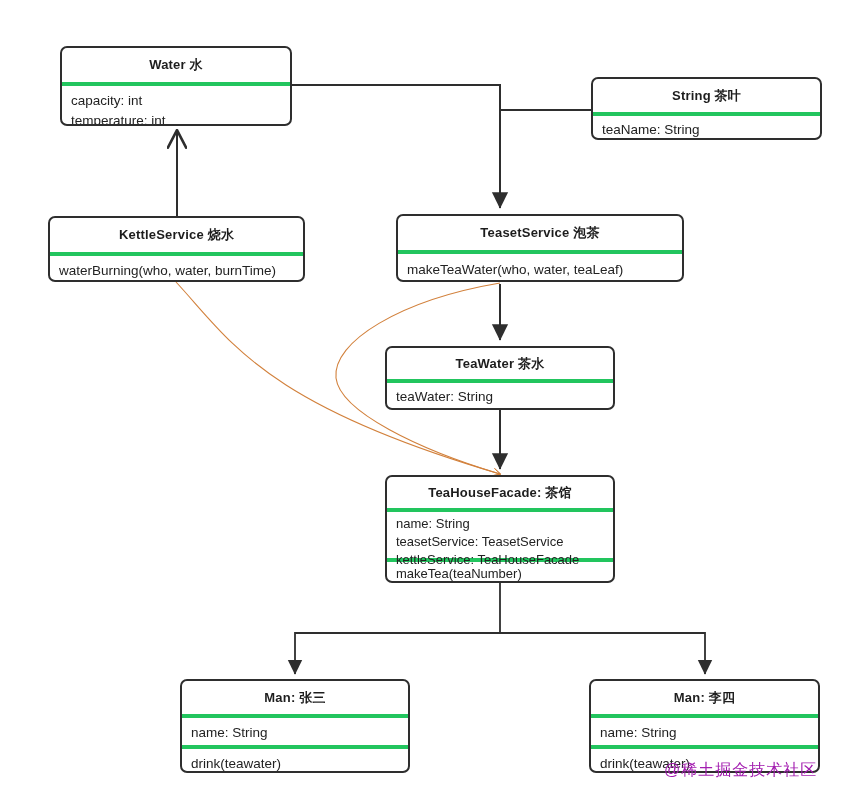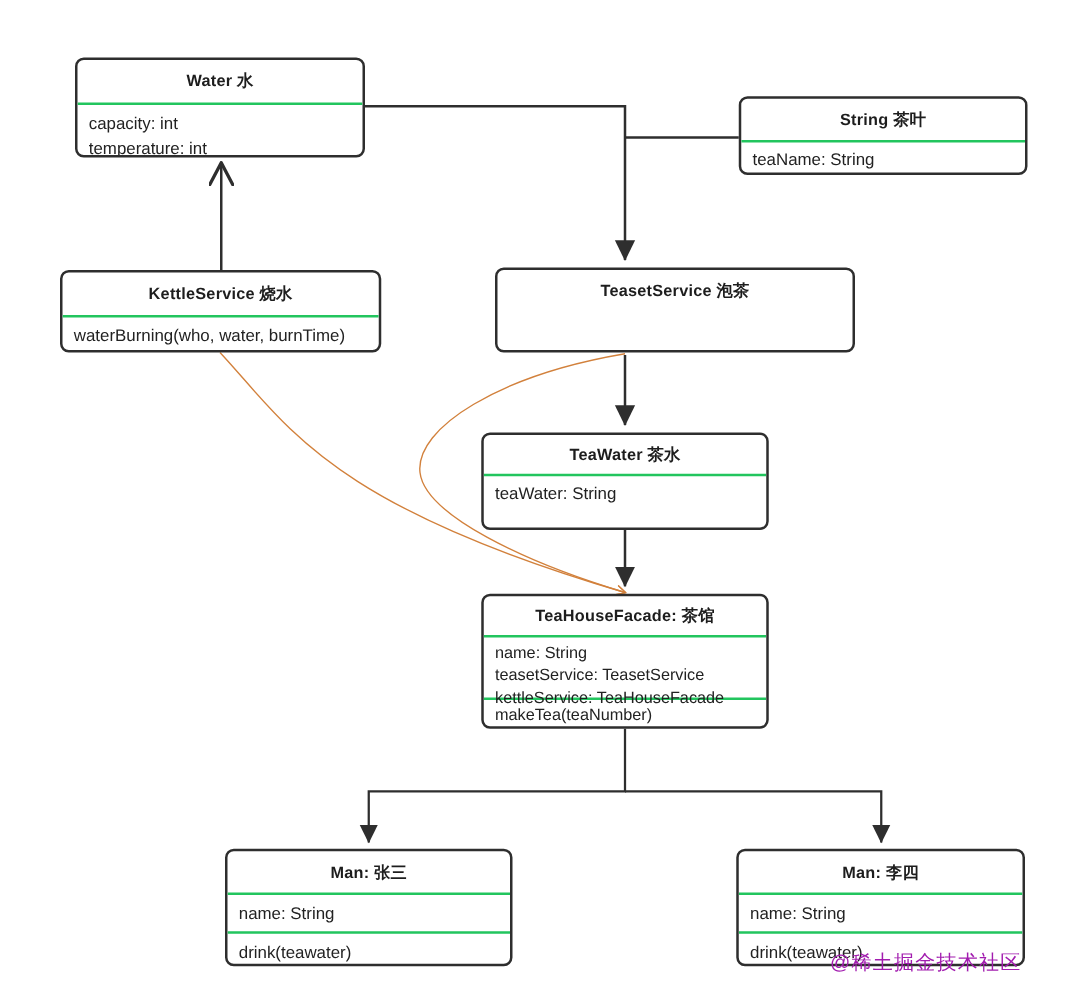--- a/index.html
+++ b/index.html
@@ -40,21 +40,21 @@
     font-size: 13px;
     color: #1d1d1d;
     letter-spacing: 0.2px;
     box-sizing: border-box;
     display: flex;
     align-items: center;
     justify-content: center;
     white-space: nowrap;
   }
   .uml-compartment {
-    border-top: 2px solid #22c55e;
+    border-top: 4px solid #22c55e;
     box-sizing: border-box;
     padding: 5px 9px 6px 9px;
     font-size: 13.5px;
     color: #222222;
     line-height: 1.45;
   }
   .uml-compartment .uml-member {
     white-space: nowrap;
   }
   .watermark {
@@ -135,23 +135,26 @@
 
   <div class="uml-class" style="left:48px; top:216px; width:257px; height:66px;">
     <div class="uml-title" style="height:34px;">KettleService 烧水</div>
     <div class="uml-compartment" style="height:32px; padding-top:5px;">
       <div class="uml-member">waterBurning(who, water, burnTime)</div>
     </div>
   </div>
 
   <div class="uml-class" style="left:396px; top:214px; width:288px; height:68px;">
     <div class="uml-title" style="height:34px;">TeasetService 泡茶</div>
+    <div class="uml-compartment" style="height:34px; padding-top:6px;">
+      <div class="uml-member">makeTeaWater(who, water, teaLeaf)</div>
+    </div>
   </div>
 
-  <div class="uml-class" style="left:385px; top:346px; width:230px; height:78px;">
+  <div class="uml-class" style="left:385px; top:346px; width:230px; height:64px;">
     <div class="uml-title" style="height:31px;">TeaWater 茶水</div>
     <div class="uml-compartment" style="height:29px; padding-top:4px;">
       <div class="uml-member">teaWater: String</div>
     </div>
   </div>
 
   <div class="uml-class" style="left:385px; top:475px; width:230px; height:108px;">
     <div class="uml-title" style="height:31px;text-align:right;">TeaHouseFacade: 茶馆</div>
     <div class="uml-compartment" style="height:50px; padding-top:3px; line-height:1.38; font-size:13px;">
       <div class="uml-member">name: String</div>

